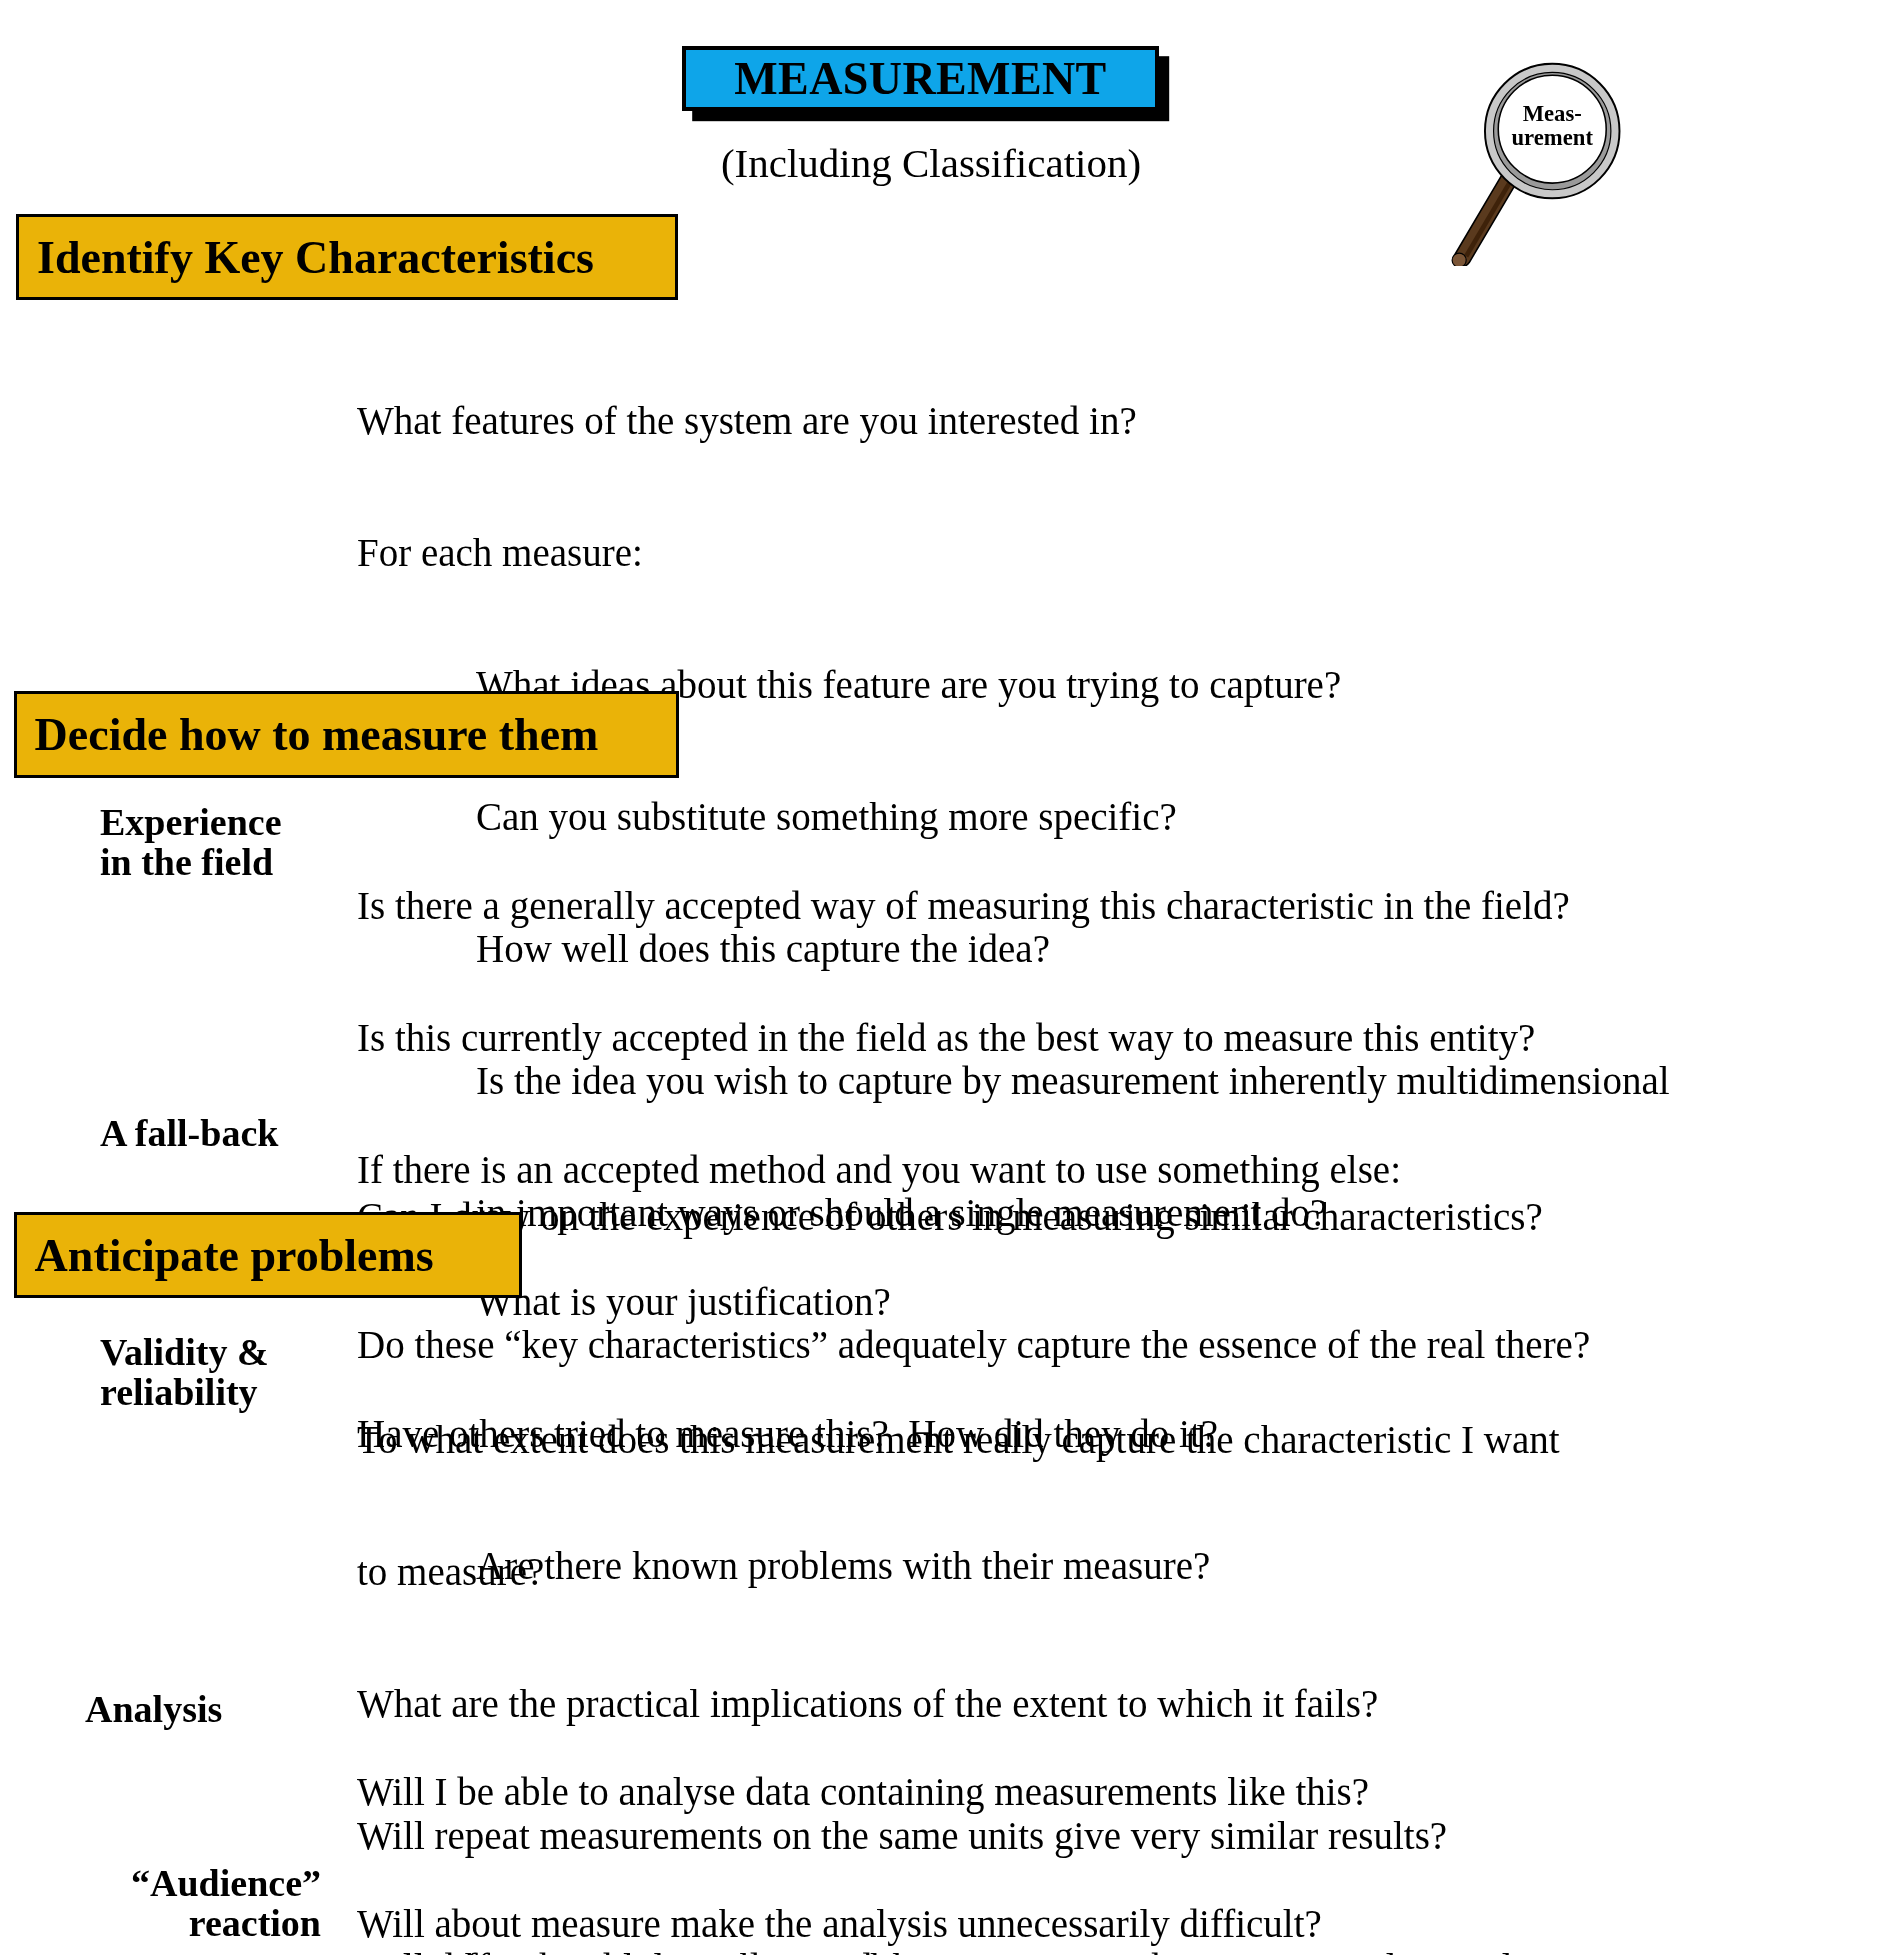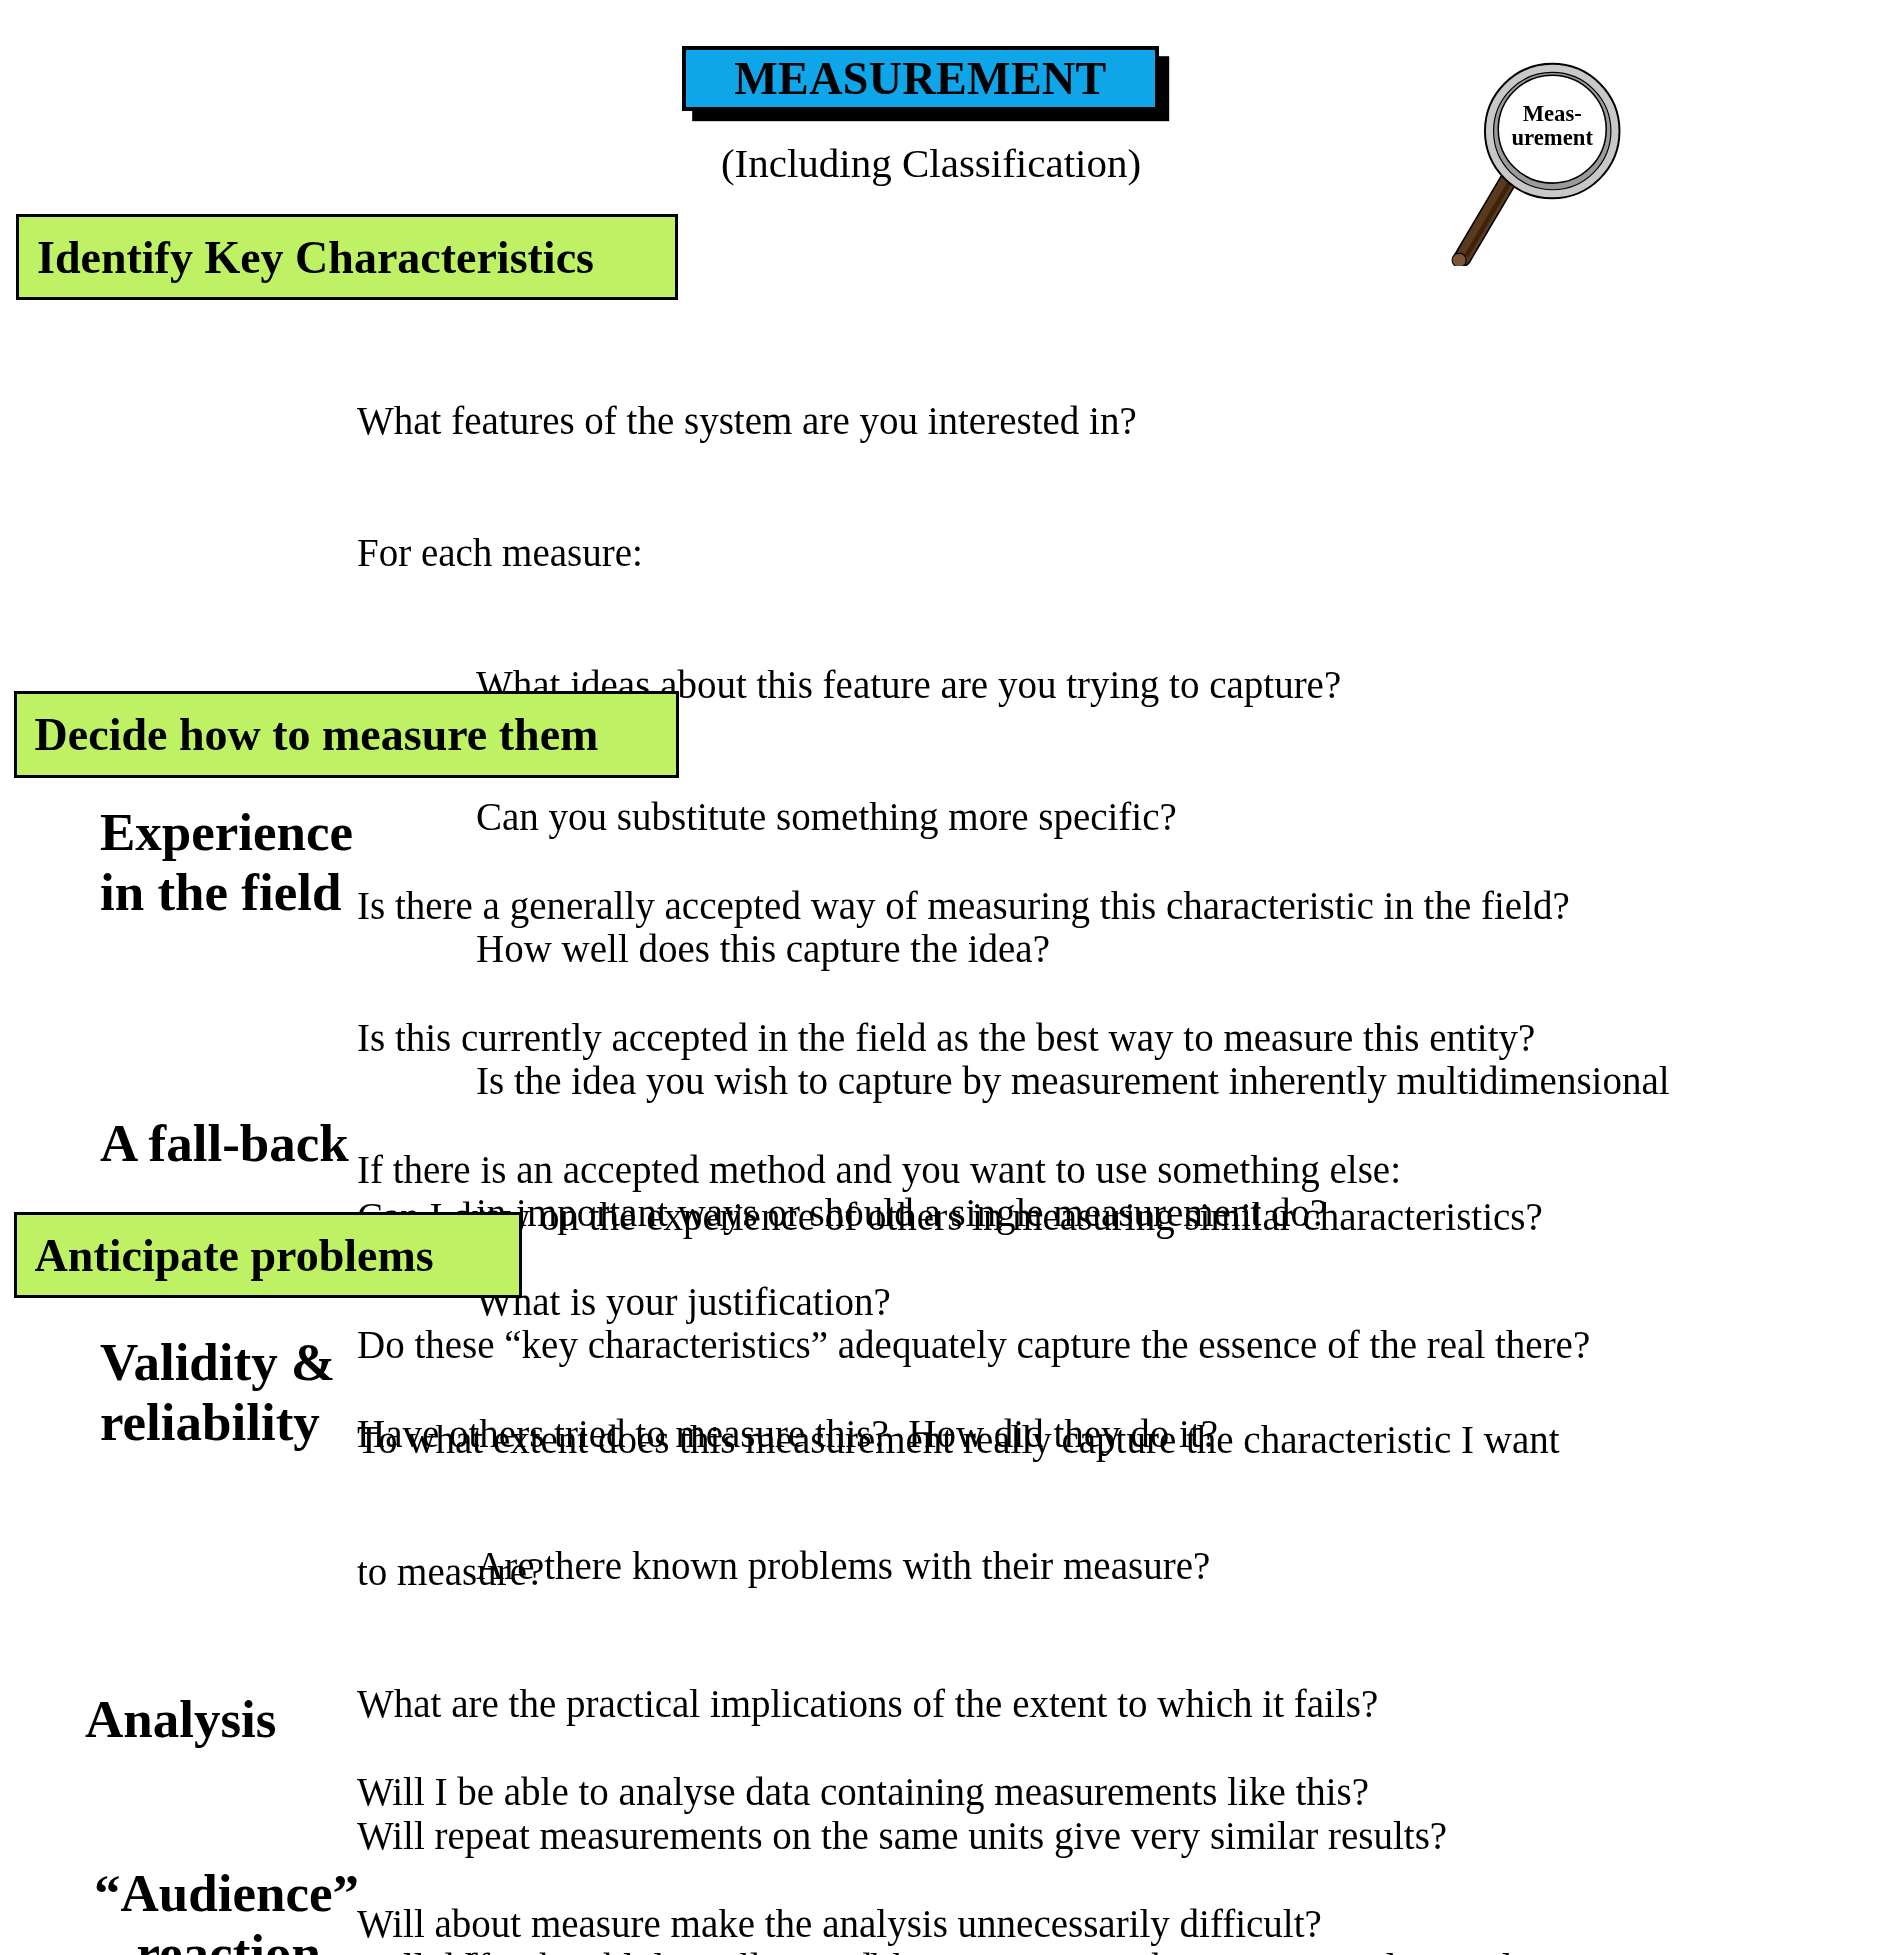--- a/index.html
+++ b/index.html
@@ -4,27 +4,27 @@
 <style>
   html, body { margin: 0; padding: 0; background: #ffffff; }
   body { width: 1889px; height: 2563px; position: relative; overflow: hidden;
          font-family: "Liberation Serif", "DejaVu Serif", serif; color: #000; }
   .abs { position: absolute; }
   .title-box { left: 682px; top: 46px; width: 477px; height: 65px;
     border: 4.3px solid #000; background: #0ea5e9; box-shadow: 10.2px 10.2px 0 #000;
     display: flex; align-items: center; justify-content: center;
     font-weight: bold; font-size: 46px; letter-spacing: 0.4px; box-sizing: border-box; }
   .subtitle { left: 626px; top: 139px; width: 610px; text-align: center; font-size: 41px; }
-  .section-box { position: absolute; background: #bef264; border: 3.5px solid #000;
+  .section-box { position: absolute; background: #eab308; border: 3.5px solid #000;
     box-sizing: border-box; font-weight: bold; font-size: 46px;
     display: flex; align-items: center; padding-left: 17.6px; white-space: nowrap; }
   .body-text { position: absolute; font-size: 39px; line-height: 44px; white-space: pre; }
   .line { display: block; height: 44px; }
   .indent { padding-left: 119px; }
-  .label { position: absolute; font-weight: bold; font-size: 53px; line-height: 60px; white-space: pre; }
+  .label { position: absolute; font-weight: bold; font-size: 38px; line-height: 40px; white-space: pre; }
   .label.right { text-align: right; }
   .magnifier { left: 1431px; top: 47px; width: 219px; height: 219px; }
 </style>
 </head>
 <body>
 
 <div class="abs title-box">
   <span>MEASUREMENT</span>
 </div>
 <div class="abs subtitle">(Including Classification)</div>

